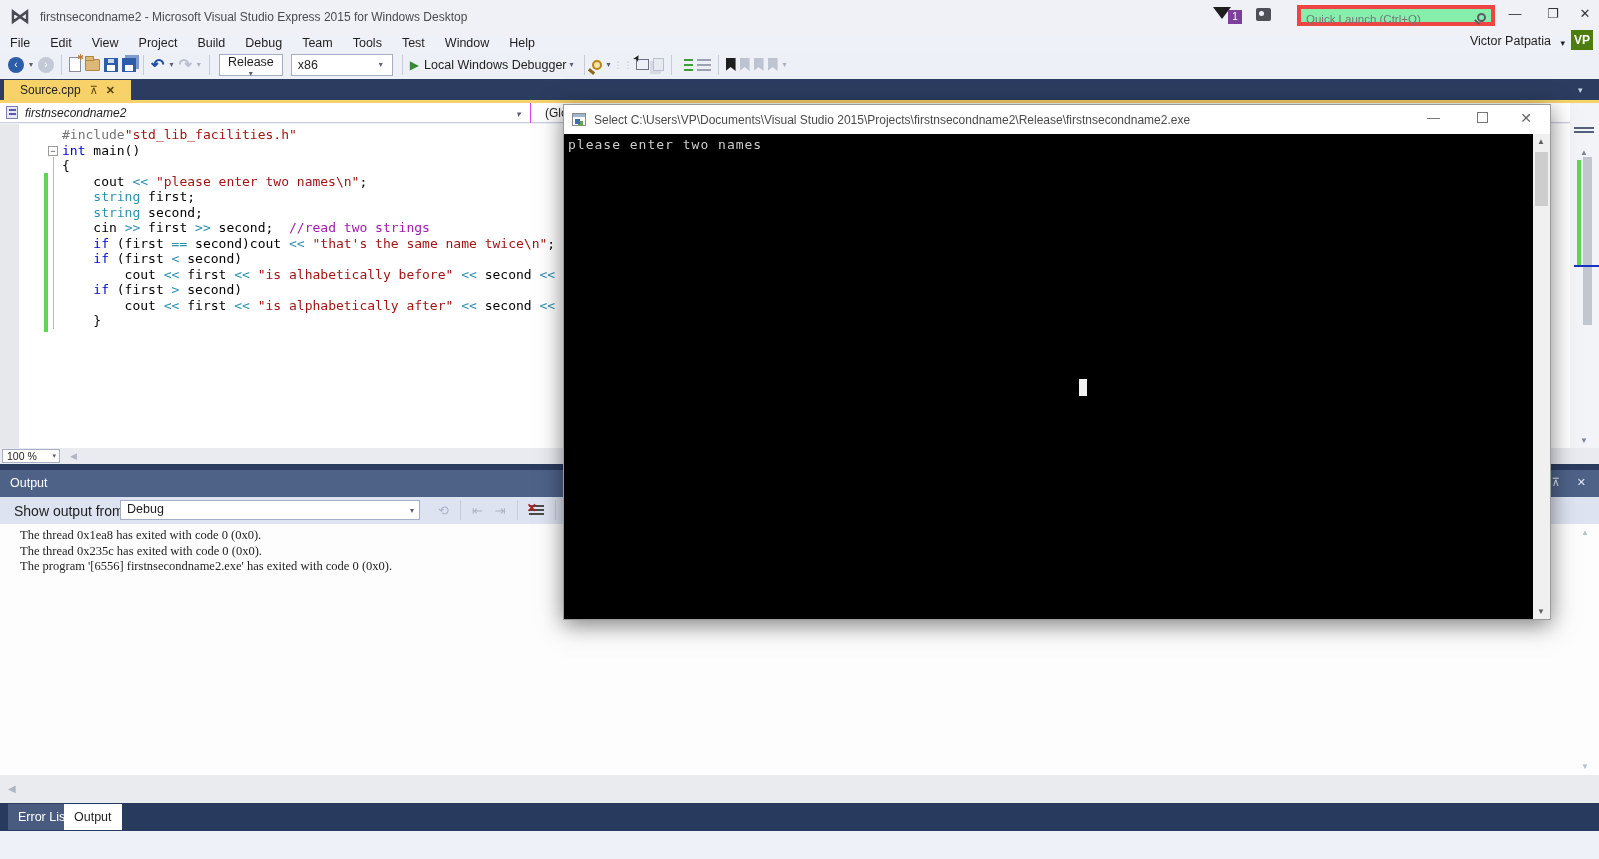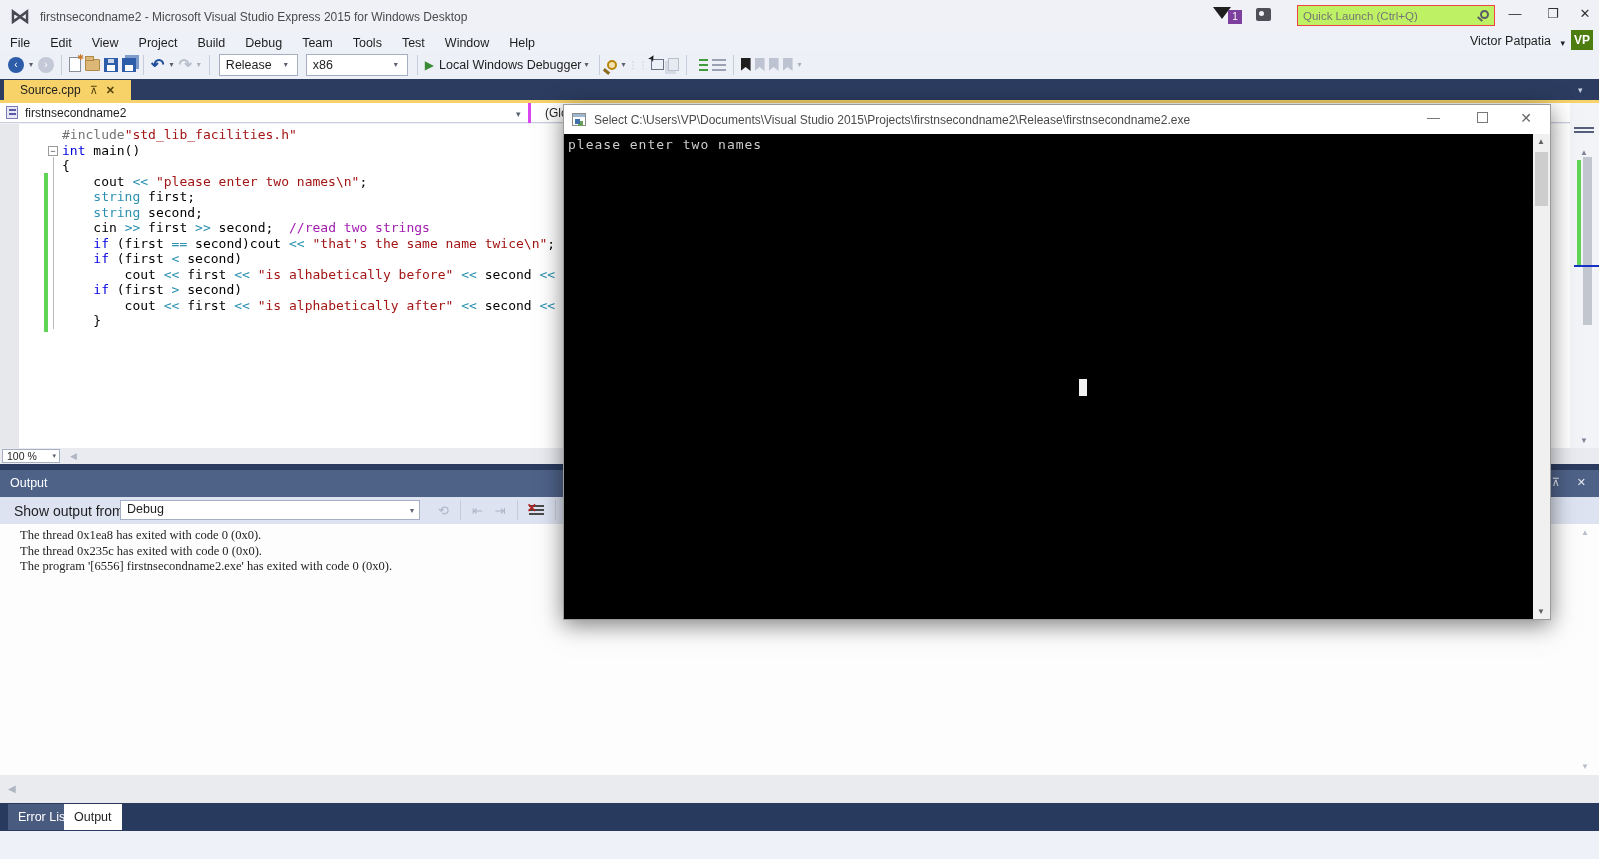--- a/index.html
+++ b/index.html
@@ -7,21 +7,21 @@
   .app { position:relative; width:1599px; height:859px; background:#EEF1F7; }
 
   
   .titlebar { position:absolute; left:0; top:0; width:1599px; height:34px; background:#EFF1F7; }
   .vslogo { position:absolute; left:10px; top:4px; font-size:20px; color:#4A4A52; font-weight:bold; }
   .win-title { position:absolute; left:40px; top:10px; font-size:12px; color:#4A4A4A; }
   .flag-icon { position:absolute; left:1213px; top:7px; width:0; height:0; border-left:9px solid transparent; border-right:9px solid transparent; border-top:12px solid #1E1E1E; }
   .flag-badge { position:absolute; left:1228px; top:10px; width:14px; height:14px; background:#7C3F9E; color:#fff; font-size:10px; text-align:center; line-height:14px; }
   .feedback-icon { position:absolute; left:1256px; top:8px; width:15px; height:13px; background:#4F4F57; border-radius:2px; }
   .feedback-icon:after { content:""; position:absolute; left:3px; top:3px; width:5px; height:5px; border-radius:50%; background:#EFF1F7; }
-  .quick-launch { position:absolute; left:1297px; top:5px; width:198px; height:21px; background:#bef264; border:1px solid #ef4444; }
+  .quick-launch { position:absolute; left:1297px; top:5px; width:198px; height:21px; background:#86efac; border:4px solid #ef4444; }
   .quick-launch input { position:absolute; left:5px; top:1px; width:168px; height:17px; border:none; outline:none; font-size:11.5px; color:#717171; background:transparent; font-family:"Liberation Sans", sans-serif; }
   .mag { position:absolute; right:5px; top:4px; width:9px; height:9px; border:2px solid #5B5B66; border-radius:50%; }
   .mag:after { content:""; position:absolute; left:-5px; top:6px; width:6px; height:2px; background:#5B5B66; transform:rotate(40deg); }
   .winbtn { position:absolute; top:6px; font-size:13px; color:#333; width:26px; text-align:center; }
   .user-name { position:absolute; right:48px; top:34px; font-size:12.5px; color:#1E1E1E; white-space:nowrap; }
   .user-caret { position:absolute; right:34px; top:38px; font-size:9px; color:#1E1E1E; }
   .avatar { position:absolute; right:6px; top:30px; width:22px; height:21px; background:#4d7c0f; color:#fff; font-size:12px; font-weight:bold; text-align:center; line-height:21px; }
 
   
   .menubar { position:absolute; left:0; top:33px; width:1599px; height:17px; }
@@ -65,21 +65,21 @@
   
   .tabstrip { position:absolute; left:0; top:79px; width:1599px; height:21px; background:#2B3C60; }
   .doc-tab { position:absolute; left:4px; top:1px; height:20px; background:#F6D269; color:#1E1E1E; font-size:12px; display:flex; align-items:center; padding:0 16px; }
   .doc-tab .pin { font-size:11px; margin-left:9px; color:#57450F; }
   .doc-tab .x { font-size:11px; margin-left:8px; color:#57450F; font-weight:bold; }
   .gold-line { position:absolute; left:0; top:100px; width:1599px; height:3px; background:#F6D269; }
   .tab-overflow { position:absolute; left:1578px; top:85px; color:#C9D2E4; font-size:9px; }
 
   
   .navbar { position:absolute; left:0; top:103px; width:1599px; height:20px; background:#FFFFFF; border-bottom:1px solid #CCCEDB; }
-  .nav-left { position:absolute; left:0; top:0; width:531px; height:20px; border-right:3px solid #d946ef; }
+  .nav-left { position:absolute; left:0; top:0; width:531px; height:20px; border-right:1px solid #d946ef;font-style:italic; }
   .nav-ficon { position:absolute; left:6px; top:3px; width:12px; height:13px; background:#E8E8F4; border:1px solid #7B7BB8; }
   .nav-ficon:after { content:""; position:absolute; left:2px; top:2px; width:7px; height:2px; background:#5A5AA8; box-shadow:0 4px 0 #5A5AA8; }
   .nav-text { position:absolute; left:25px; top:3px; font-size:12px; color:#1E1E1E; }
   .nav-caret { position:absolute; left:516px; top:6px; font-size:9px; color:#5B6070; }
   .nav-right-text { position:absolute; left:545px; top:3px; font-size:12px; color:#1E1E1E; }
   .nav-right-caret { position:absolute; left:1587px; top:6px; font-size:9px; color:#5B6070; }
 
   
   .editor { position:absolute; left:0; top:124px; width:1599px; height:324px; background:#fff; }
   .bp-margin { position:absolute; left:0; top:0; width:19px; height:324px; background:#E7E8EC; }
@@ -211,21 +211,21 @@
     <span class="sep"></span>
     <span class="tbtn">
         <span class="undo">↶</span>
       </span>
     <span class="caret">▾</span>
     <span class="tbtn">
         <span class="redo">↷</span>
       </span>
     <span class="caret gray">▾</span>
     <span class="sep"></span>
-    <span class="combo" style="width:79px;">
+    <span class="combo" style="width:64px;flex-direction:column;">
         <span>Release</span>
         <span class="caret">▾</span>
       </span>
     <span class="combo" style="width:102px;">
         <span>x86</span>
         <span class="caret">▾</span>
       </span>
     <span class="sep"></span>
     <span class="tbtn">
       <span class="play">▶</span>

